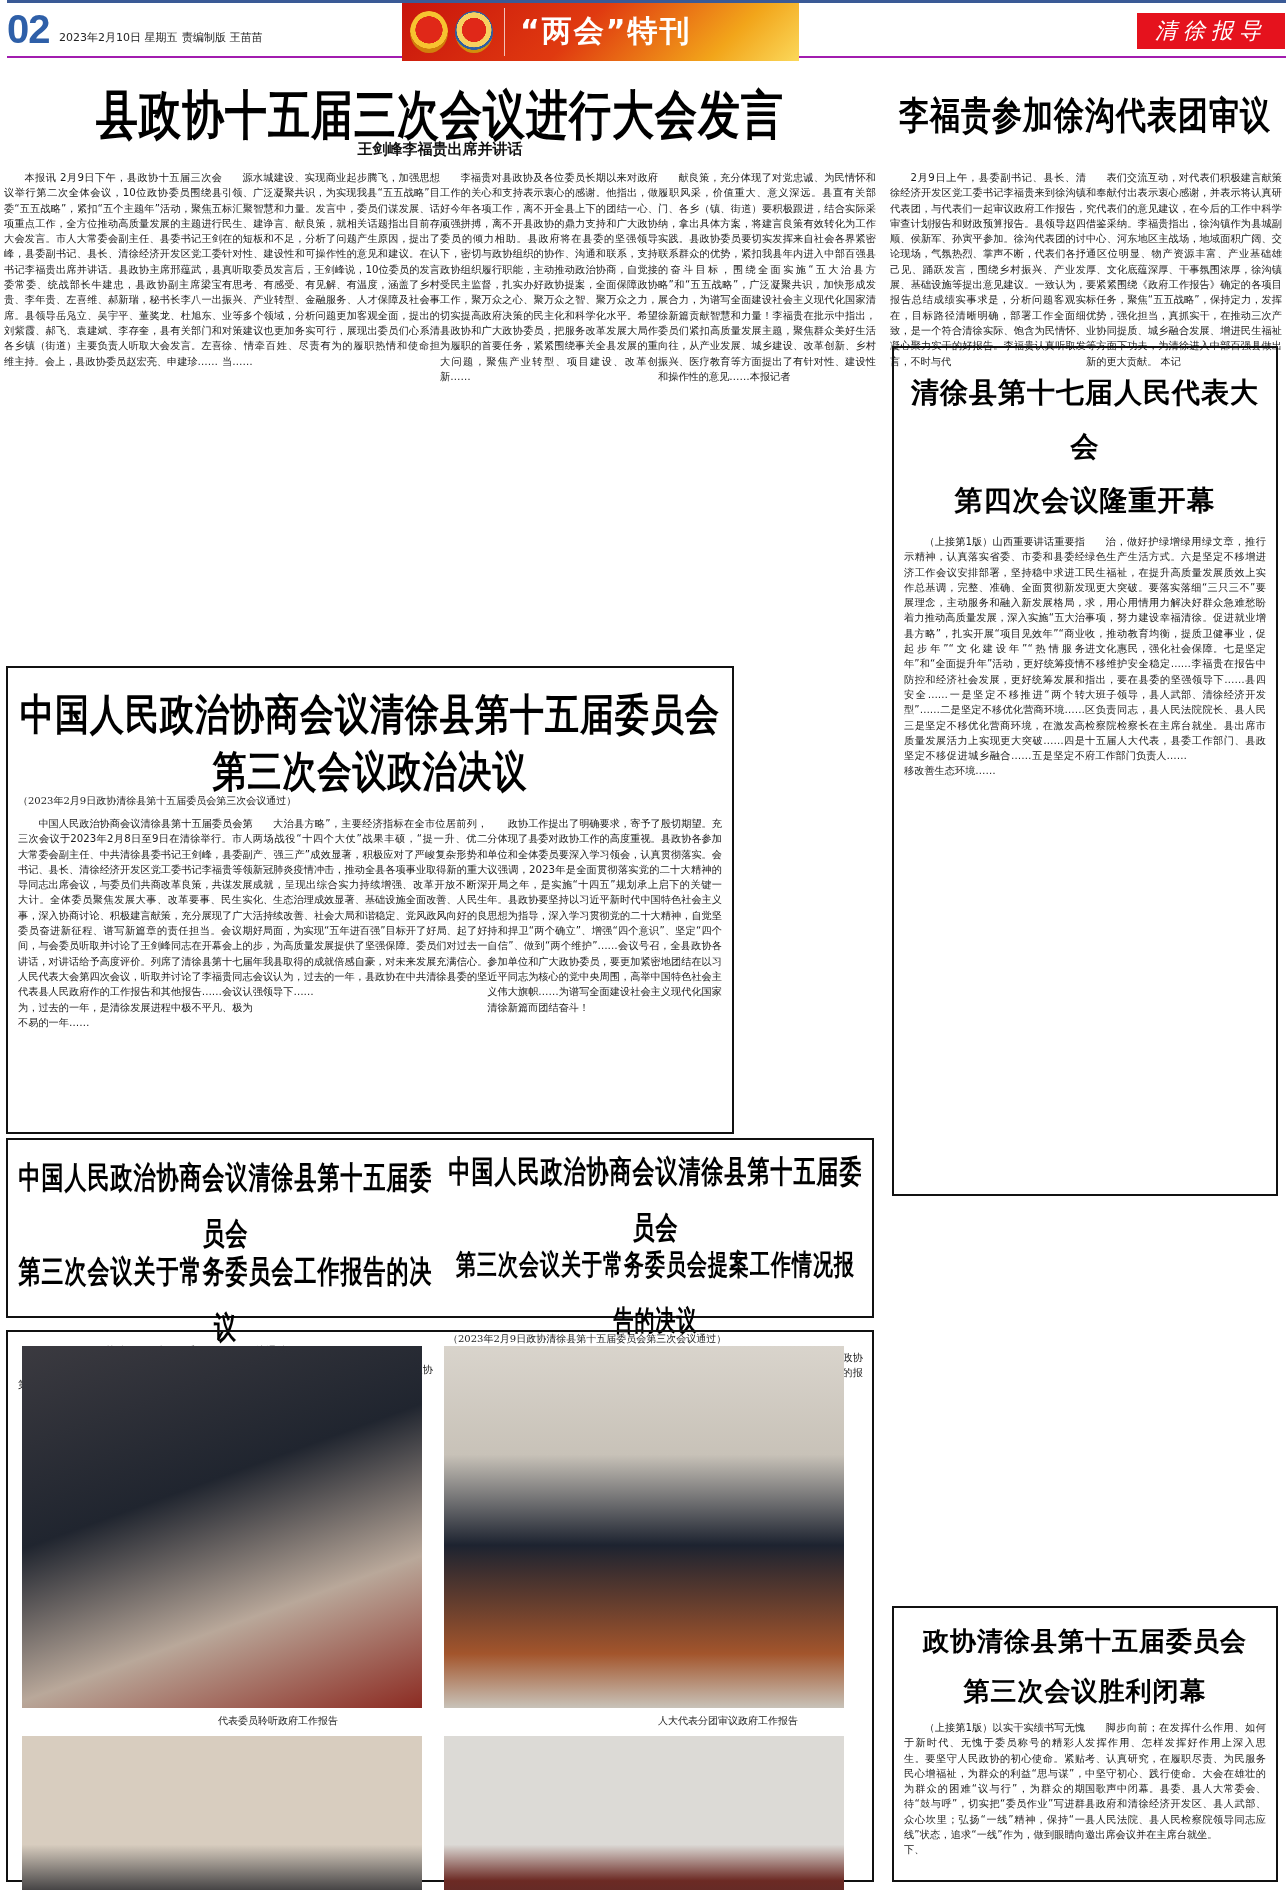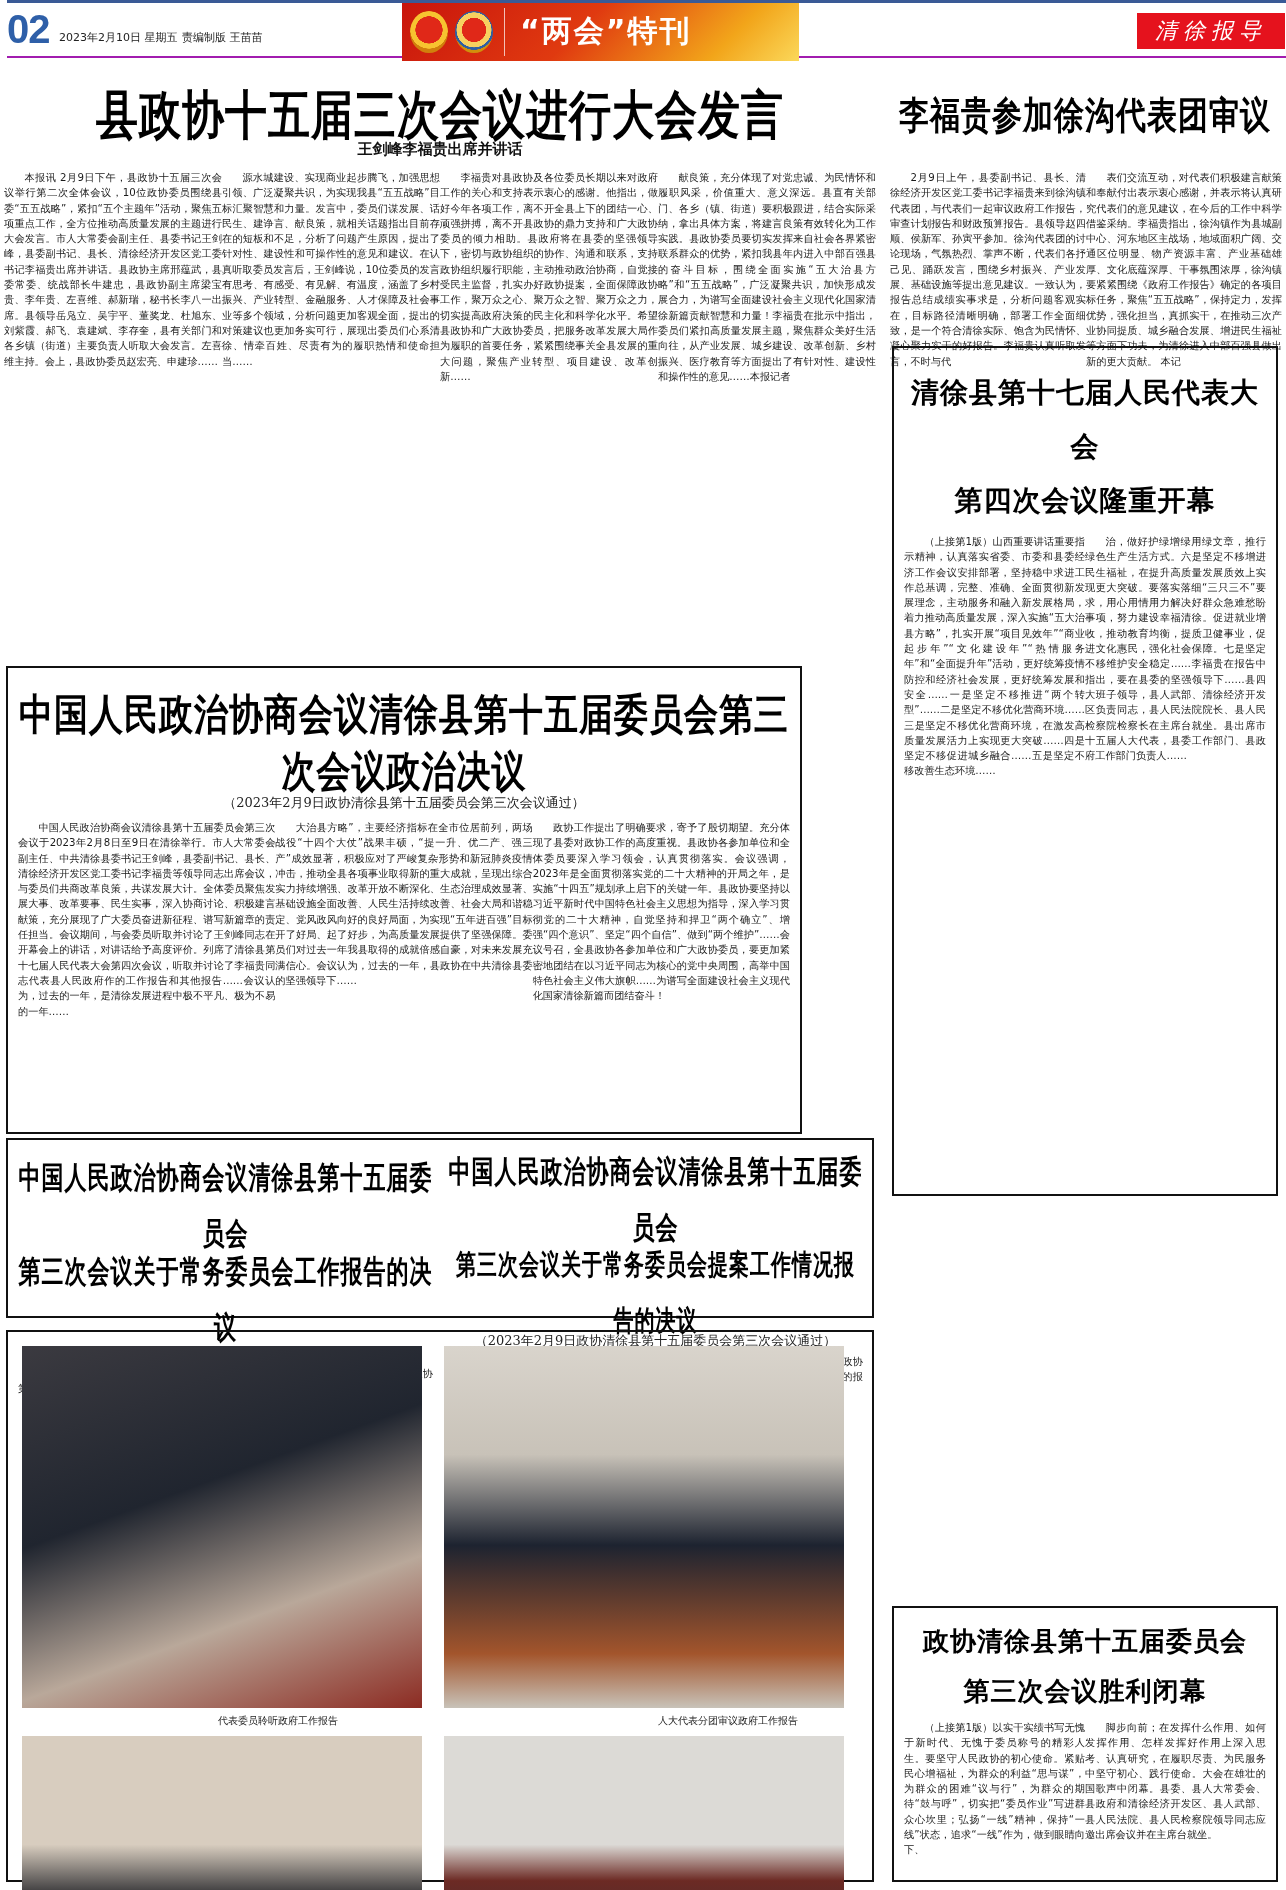--- a/index.html
+++ b/index.html
@@ -15,41 +15,41 @@
   .emblem { position: absolute; top: 8px; width: 38px; height: 42px; border-radius: 50%; background: radial-gradient(circle at 50% 45%, #e02818 0 45%, #f7c330 46% 62%, #d1800c 63% 100%); }
   .emblem.one { left: 8px; }
   .emblem.two { left: 53px; background: radial-gradient(circle at 50% 45%, #e02818 0 40%, #f7d060 41% 58%, #2f5fa3 59% 66%, #d1900c 67% 100%); }
   .banner-divider { position: absolute; left: 102px; top: 5px; width: 1px; height: 48px; background: rgba(255,255,255,0.7); }
   .banner-title { position: absolute; left: 118px; top: 8px; font-size: 30px; font-weight: bold; color: #fff; letter-spacing: 2px; }
   .logo { position: absolute; right: 8px; top: 10px; width: 148px; height: 36px; background: #e5121d; color: #fff; font-family: "DejaVu Serif", serif; font-style: italic; font-size: 22px; line-height: 36px; text-align: center; letter-spacing: 6px; }
 
   
   .headline { font-weight: 900; color: #000; text-align: center; letter-spacing: 1px; transform: scaleY(1.25); transform-origin: top center; }
   .subhead { font-family: "DejaVu Serif", serif; text-align: center; color: #111; font-weight: bold; }
-  .note { font-family: "DejaVu Serif", serif; text-align: center; font-size: 13px; color: #222; }
+  .note { font-family: "DejaVu Serif", serif; font-size: 10px; color: #222; }
   .cols { display: flex; }
   .col { flex: 1; font-size: 10.2px; line-height: 15.3px; text-align: justify; color: #1a1a1a; }
   .col p { text-indent: 2em; }
   .boxed { position: absolute; border: 2px solid #111; }
 
   
   .main-head { position: absolute; left: 0; top: 80px; width: 880px; font-size: 42px; }
   .main-sub { position: absolute; left: 0; top: 140px; width: 880px; font-size: 15px; }
   .main-body { position: absolute; left: 4px; top: 170px; width: 872px; height: 480px; }
 
   
   .right-head { position: absolute; left: 890px; top: 90px; width: 390px; font-size: 30px; }
   .right-body { position: absolute; left: 890px; top: 170px; width: 392px; height: 175px; }
 
   
   .npc-box { left: 892px; top: 346px; width: 386px; height: 850px; padding: 18px 10px; }
   .npc-head { font-size: 28px; line-height: 54px; }
 
   
-  .res-box { left: 6px; top: 666px; width: 796px; height: 468px; padding: 10px 10px; }
+  .res-box { left: 6px; top: 666px; width: 728px; height: 468px; padding: 10px 10px; }
   .res-head { font-size: 34px; margin-top: 8px; }
 
   
   .two-box { left: 6px; top: 1138px; width: 868px; height: 180px; }
 
   
   .photo-box { left: 6px; top: 1330px; width: 868px; height: 552px; }
   .photo { position: absolute; overflow: hidden; }
   .caption { position: absolute; font-family: "DejaVu Serif", serif; font-size: 10px; color: #222; }
 

